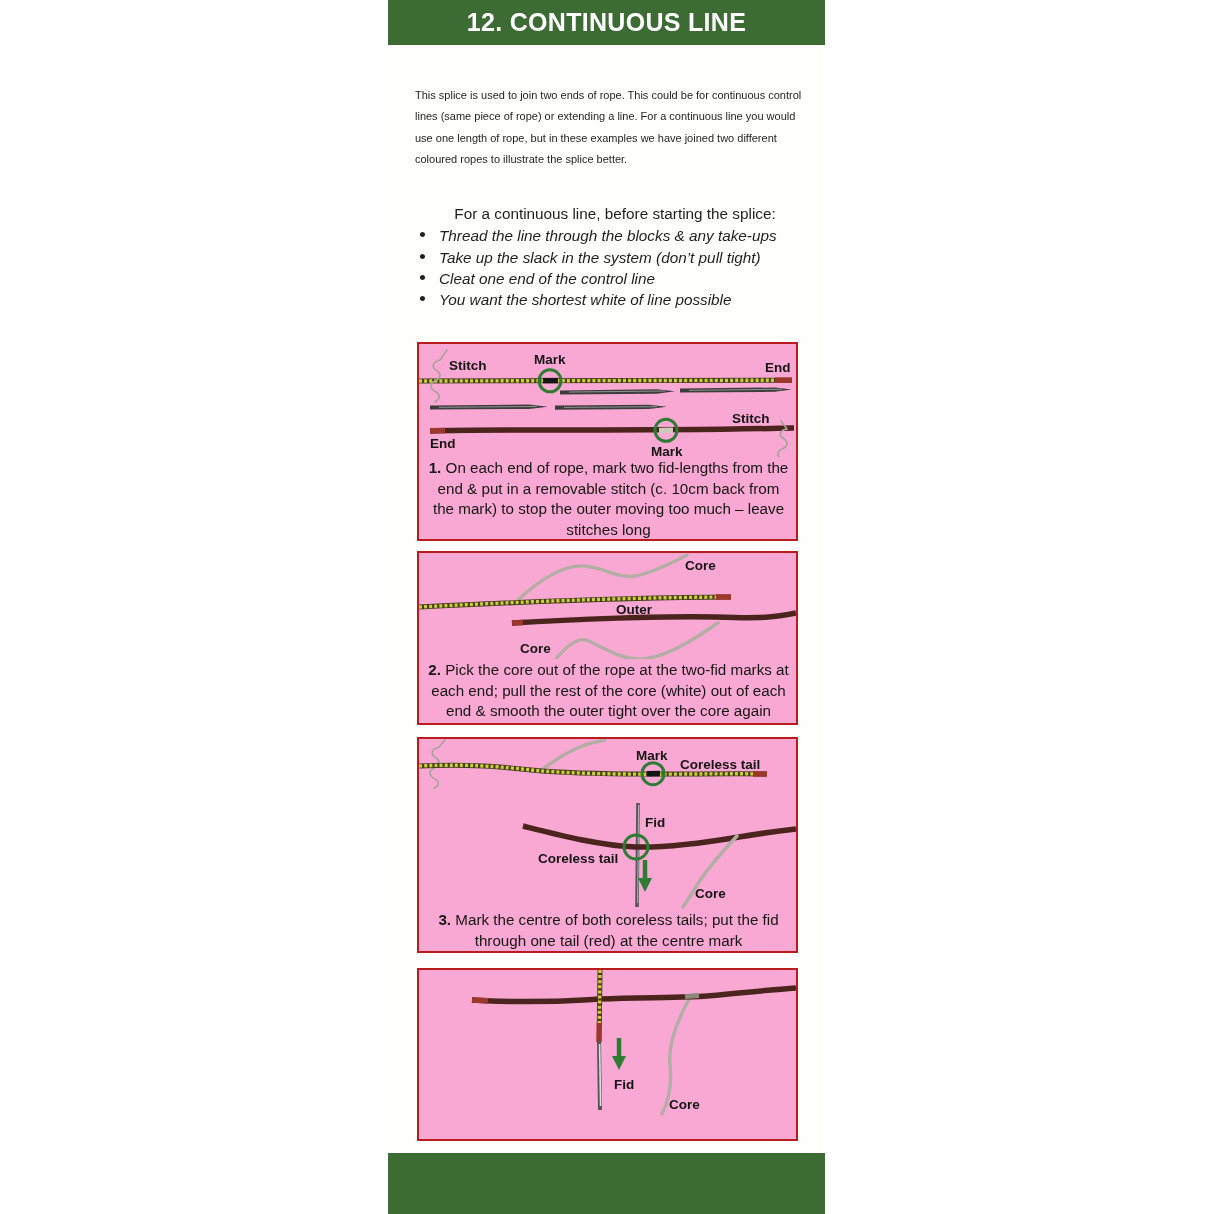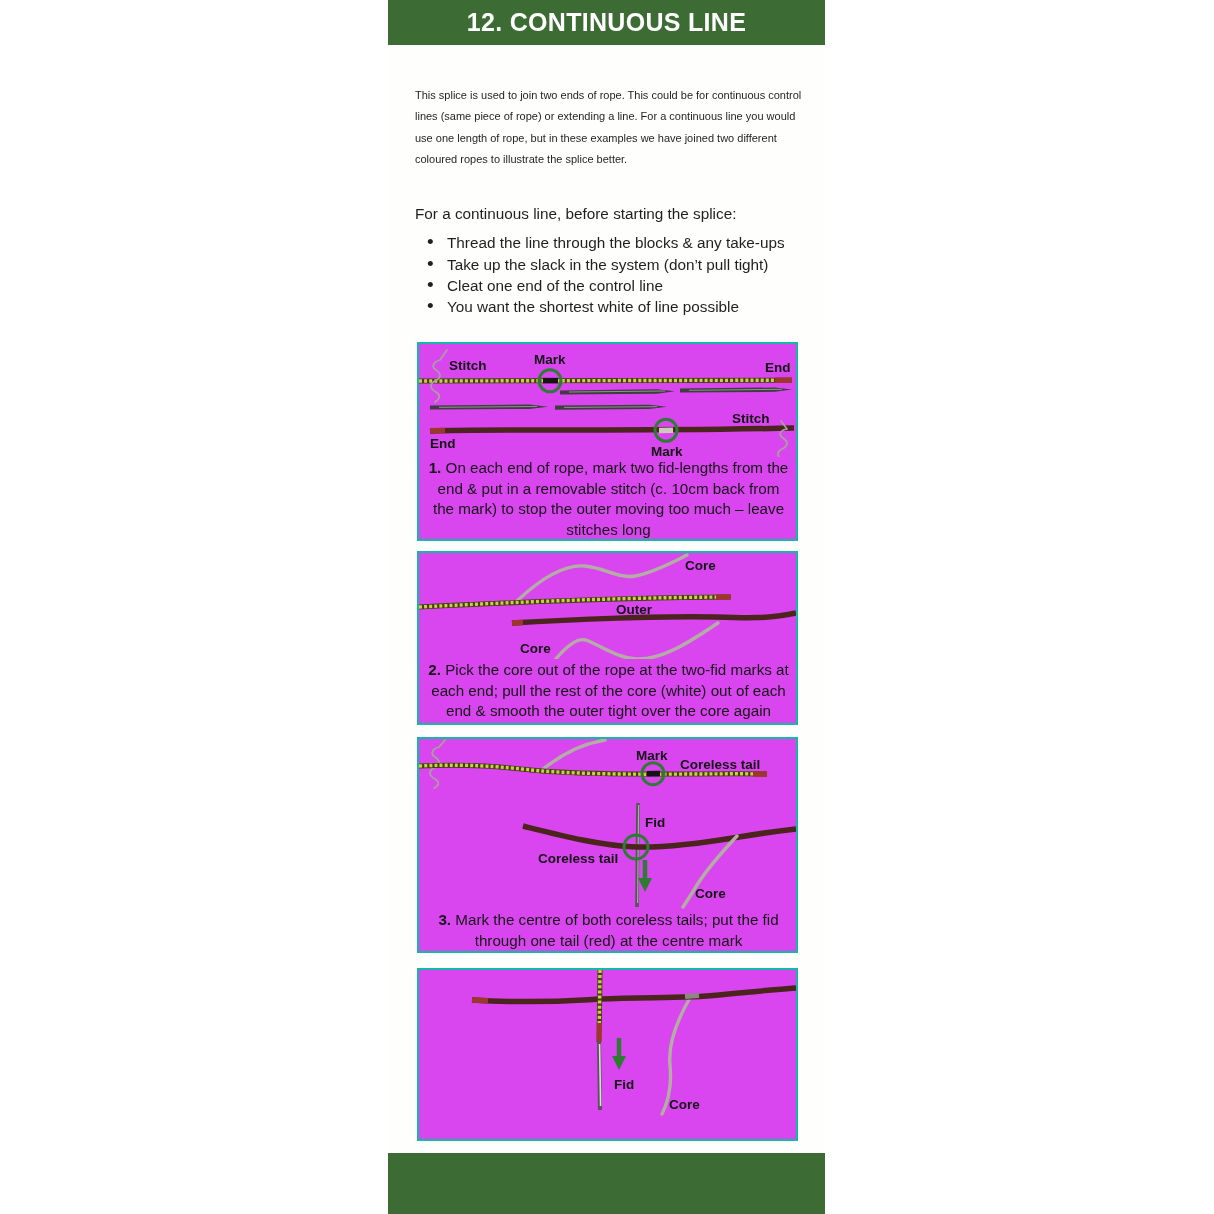--- a/index.html
+++ b/index.html
@@ -5,26 +5,26 @@
   html,body{margin:0;padding:0;background:#ffffff;}
   .page{position:relative;width:1214px;height:1214px;background:#ffffff;overflow:hidden;
         font-family:"Liberation Sans","DejaVu Sans",sans-serif;color:#1f1f1f;}
   .column{position:absolute;left:388px;top:0;width:437px;height:1214px;background:#fefefd;}
   .band{position:absolute;left:0;width:437px;background:#3c6b34;}
   .band.top{top:0;height:45px;display:flex;align-items:center;justify-content:center;}
   .band.bottom{top:1153px;height:61px;}
   .title{color:#ffffff;font-size:25px;font-weight:bold;letter-spacing:.3px;}
   .intro{position:absolute;left:27px;top:74px;width:392px;font-size:11px;line-height:21.3px;}
   .checklist{position:absolute;left:27px;top:203px;width:400px;font-size:15.3px;line-height:21.3px;}
-  .checklist .heading{margin:0 0 1px 0;}
-  .checklist ul{margin:8px;padding:0 0 0 24px;list-style:none;}
+  .checklist .heading{margin:0 0 1px 0;text-align:center;}
+  .checklist ul{margin:0;padding:0 0 0 24px;list-style:none;font-style:italic;}
   .checklist li{position:relative;}
   .checklist li::before{content:"\2022";position:absolute;left:-20px;top:-1px;font-size:19px;}
-  figure.panel{position:absolute;left:29px;width:381px;margin:0;border:2px solid #14b8a6;
-               background:#d946ef;box-sizing:border-box;}
+  figure.panel{position:absolute;left:29px;width:381px;margin:0;border:2px solid #b91c1c;
+               background:#f9a8d4;box-sizing:border-box;}
   #panel1{top:342px;height:199px;}
   #panel2{top:551px;height:174px;}
   #panel3{top:737px;height:216px;}
   #panel4{top:968px;height:173px;}
   figure.panel svg{display:block;}
   figcaption{padding:1px 5px 2px 7px;font-size:15.2px;line-height:20.7px;color:#161616;text-align:center;}
   figcaption .num{font-weight:bold;}
   svg text.lbl{font-family:"Liberation Sans","DejaVu Sans",sans-serif;font-weight:bold;
                font-size:13.5px;fill:#141414;}
   .rope-base{stroke:#3f3f18;stroke-width:5;fill:none;}

